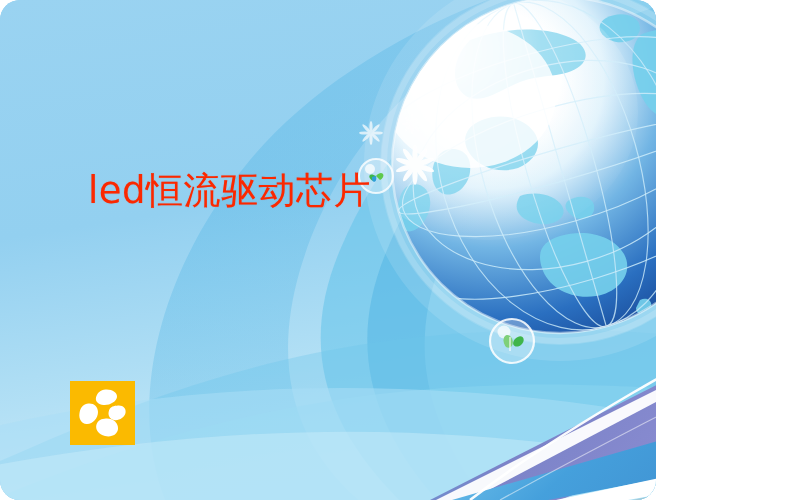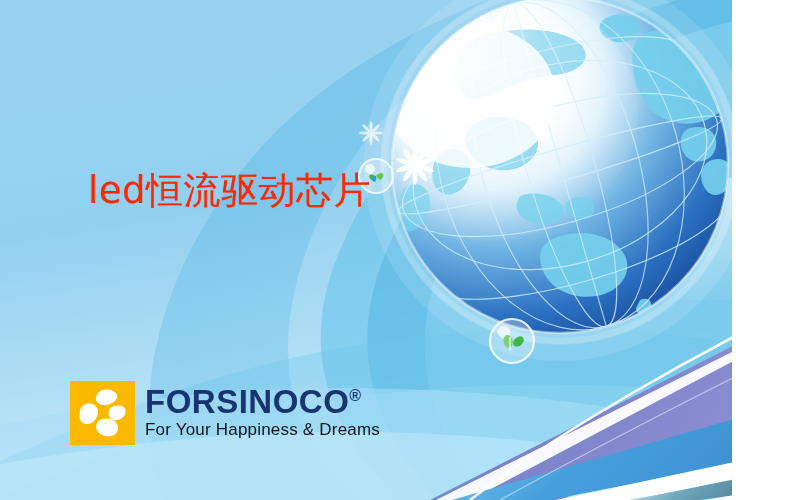--- a/index.html
+++ b/index.html
@@ -1,23 +1,24 @@
 <!DOCTYPE html>
 <html><head>
 <meta charset="utf-8">
 <title>FORSINOCO LED Banner</title>
 <style>
   html,body{margin:0;padding:0;background:#fff;}
   body{font-family:"Liberation Sans","DejaVu Sans",sans-serif;}
 
   #banner{
     position:relative;
-    width:732px;height:500px;
+    width:656px;height:500px;
     overflow:hidden;
     background:#8ecdf0;
+    border-radius:20px;
   }
   #banner svg.layer{
     position:absolute;left:0;top:0;width:800px;height:500px;
     display:block;
   }
 
   
   .headline{
     position:absolute;
     left:88px;
@@ -342,22 +343,16 @@
 
           <path d="M48.0,24.5 C53.0,24.0 56.5,27.5 55.5,32.0 C54.5,36.5 49.0,40.0 44.0,39.0
                    C39.5,38.1 37.5,34.0 39.0,29.5 C40.4,25.4 44.0,24.9 48.0,24.5 Z"></path>
 
           <path d="M36.0,37.5 C43.0,37.0 48.5,42.0 48.0,48.0 C47.5,53.5 41.5,56.5 35.0,55.0
                    C28.5,53.5 25.0,48.5 26.5,43.5 C27.9,38.9 31.5,37.9 36.0,37.5 Z"></path>
         </g>
       </svg>
     </div>
 
-    <div id="logo-text">
-      <div id="logo-wordmark">
-        <span>FORSINOCO</span><span class="reg">®</span>
-      </div>
-      <div id="logo-tagline">For Your Happiness &amp; Dreams</div>
-    </div>
 
   </div>
 
 </div>
 
 </body></html>

